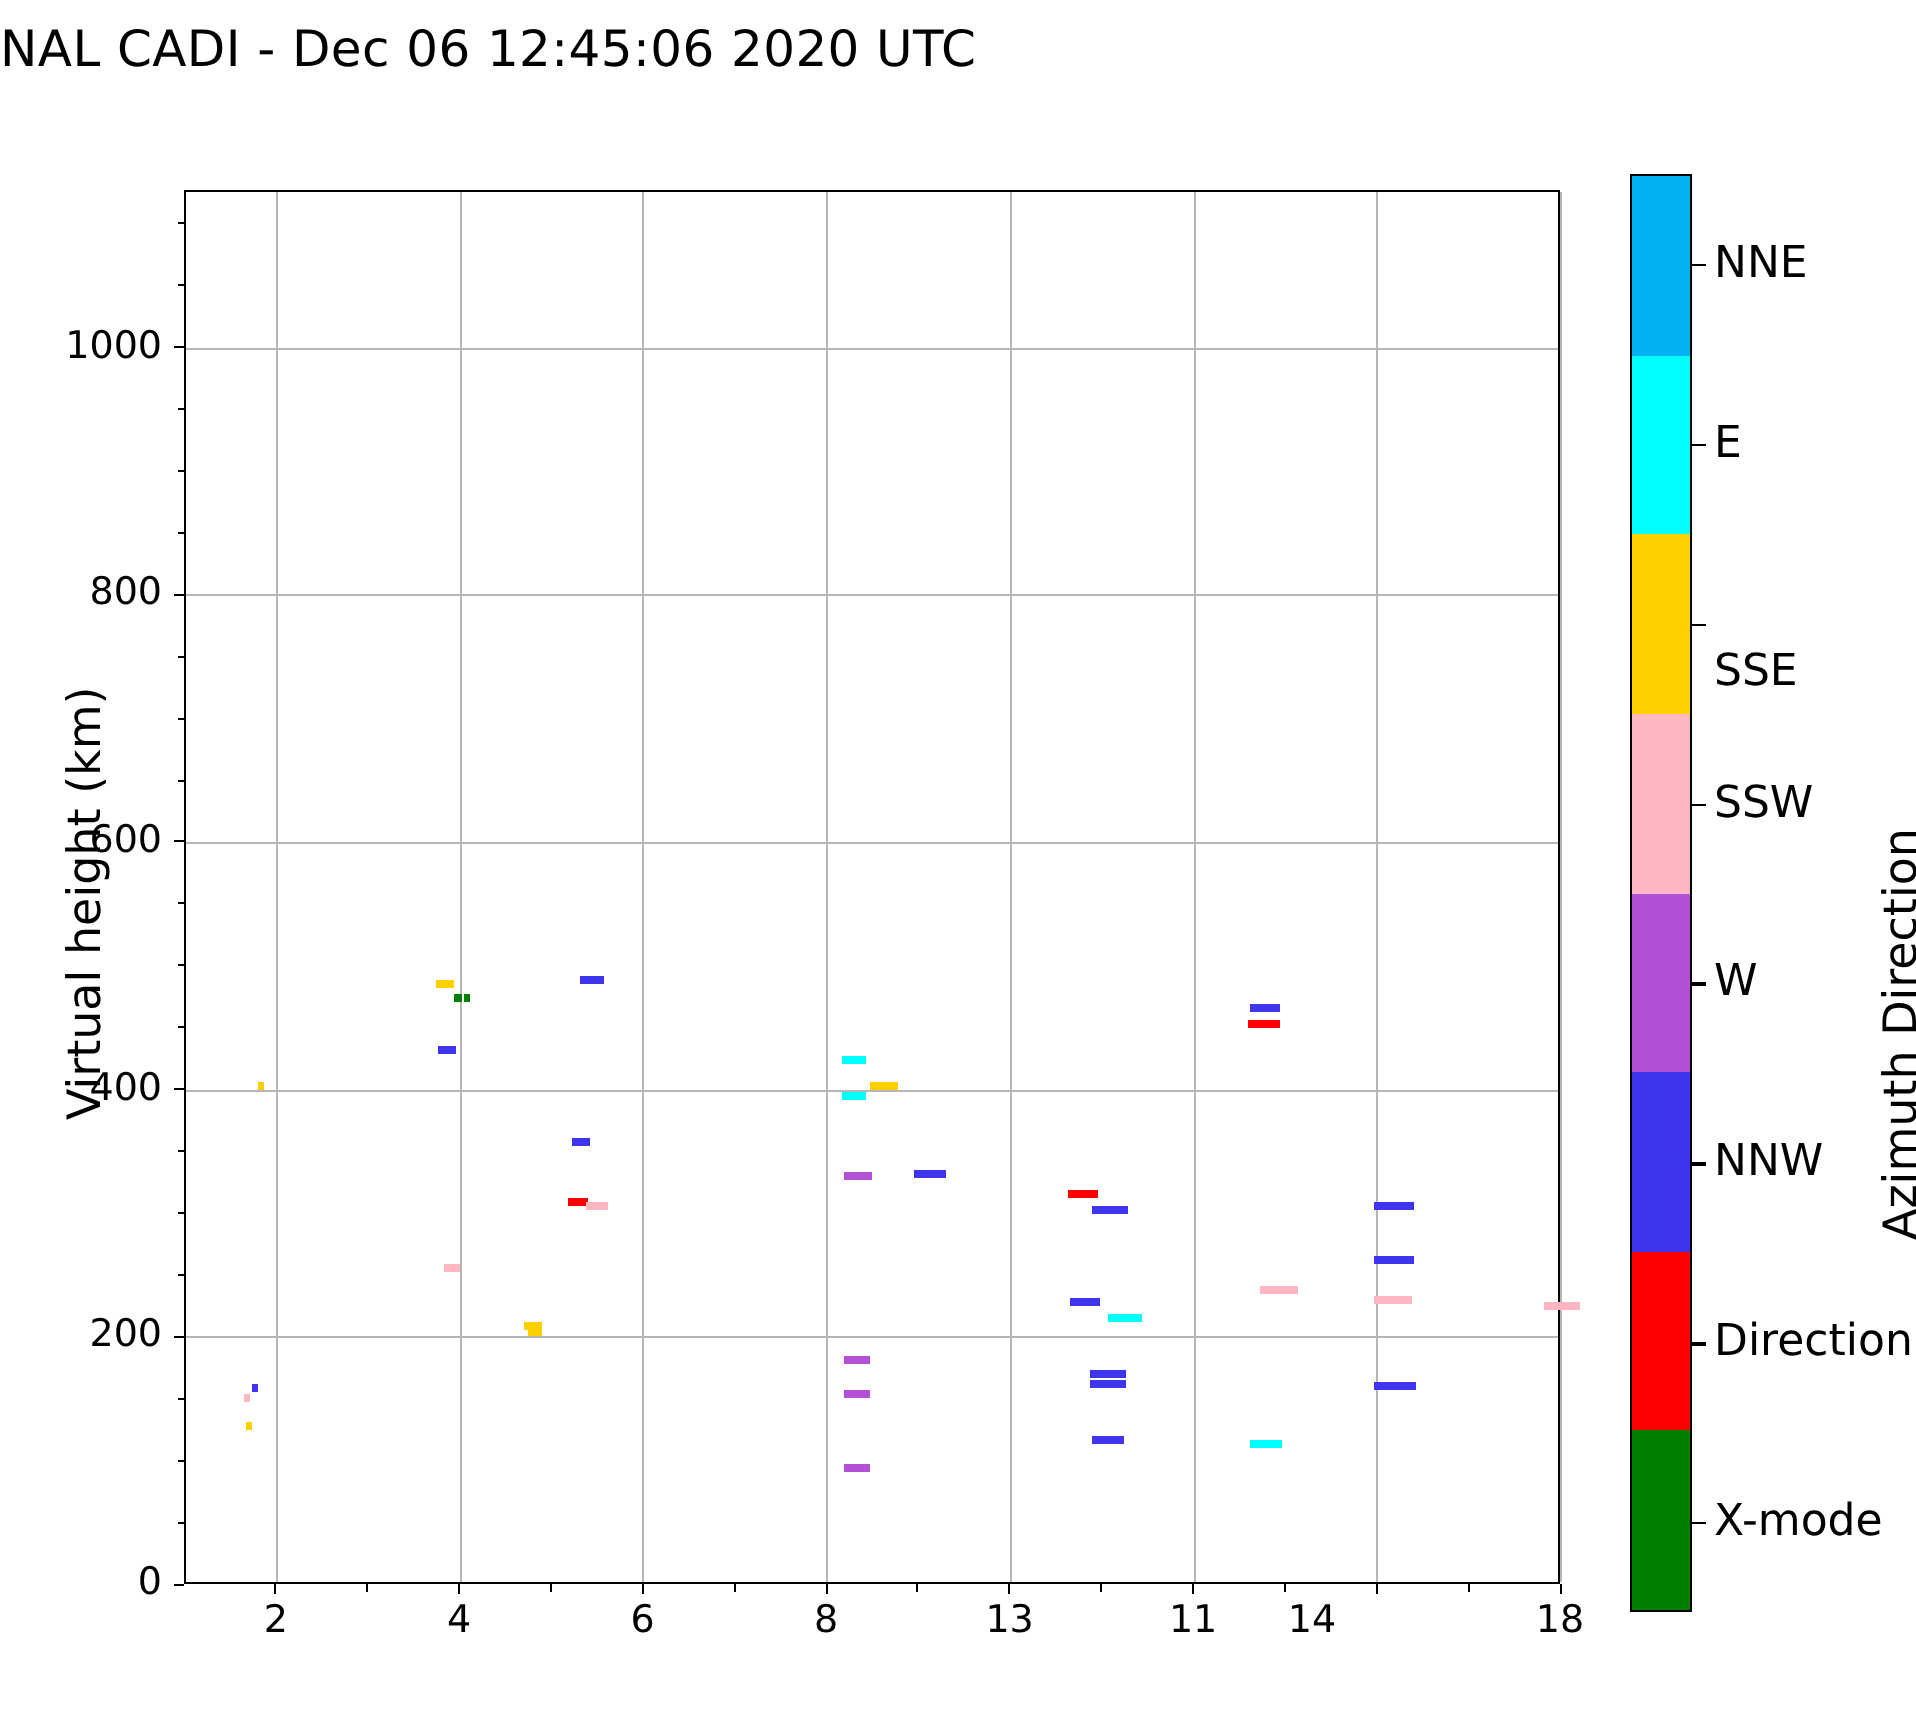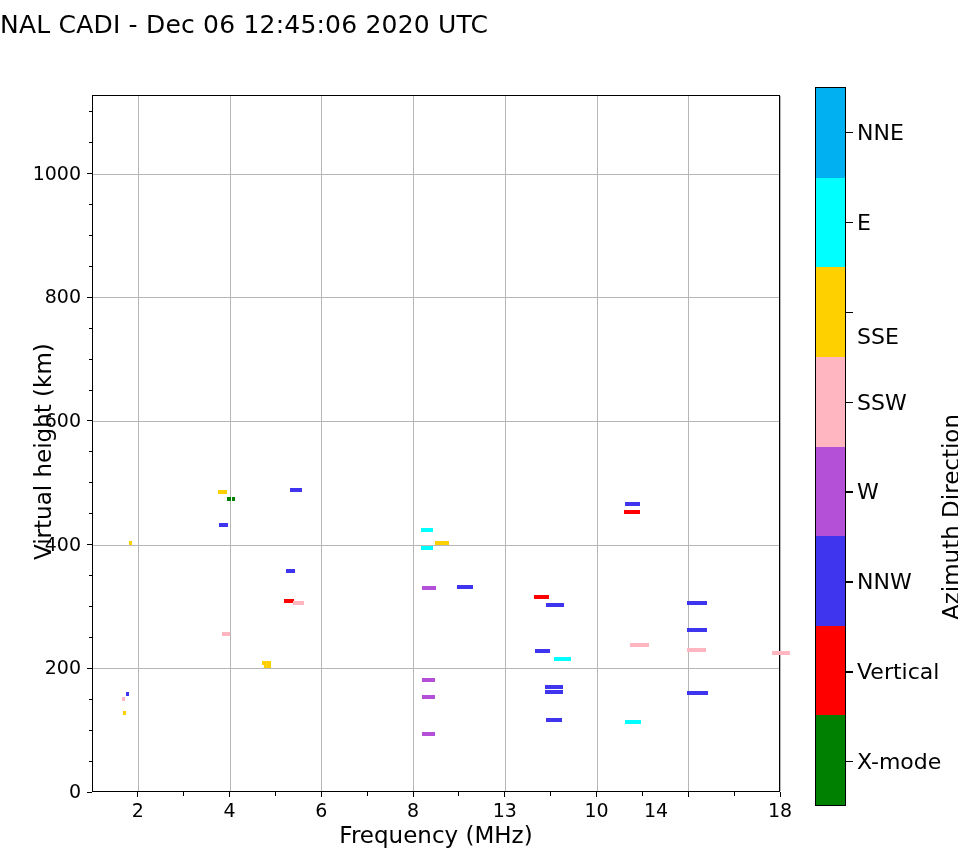--- a/index.html
+++ b/index.html
@@ -160,32 +160,31 @@
       <div class="tick-y" style="top: 173.044px;"></div>
       <div class="tick-y minor" style="top: 142.121px;"></div>
       <div class="tick-y minor" style="top: 111.198px;"></div>
     </div>
   <div id="ticklabels-layer">
       <div class="xtl" style="left: 107.867px;">2</div>
       <div class="xtl" style="left: 199.6px;">4</div>
       <div class="xtl" style="left: 291.333px;">6</div>
       <div class="xtl" style="left: 383.067px;">8</div>
       <div class="xtl" style="left: 474.8px;">13</div>
-      <div class="xtl" style="left: 566.533px;">10</div>
+      <div class="xtl" style="left: 566.533px;">11</div>
       <div class="xtl" style="left: 626px;">14</div>
       <div class="xtl" style="left: 750px;">18</div>
       <div class="ytl" style="top: 780px;">0</div>
       <div class="ytl" style="top: 656.309px;">200</div>
       <div class="ytl" style="top: 532.618px;">400</div>
       <div class="ytl" style="top: 408.926px;">600</div>
       <div class="ytl" style="top: 285.235px;">800</div>
       <div class="ytl" style="top: 161.544px;">1000</div>
     </div>
 
-  <div class="xaxis-label">Frequency (MHz)</div>
   <div class="yaxis-label">Virtual height (km)</div>
 
   <div class="cbar" id="cbar">
       <div class="cseg" style="background: rgb(0, 176, 240);"></div>
       <div class="cseg" style="background: rgb(0, 255, 255);"></div>
       <div class="cseg" style="background: rgb(255, 208, 0);"></div>
       <div class="cseg" style="background: rgb(255, 182, 193);"></div>
       <div class="cseg" style="background: rgb(180, 79, 216);"></div>
       <div class="cseg" style="background: rgb(63, 53, 238);"></div>
       <div class="cseg" style="background: rgb(255, 0, 0);"></div>
@@ -198,19 +197,19 @@
       <div class="clab" style="top: 221.812px;">E</div>
       <div class="ctick" style="top: 311.688px;"></div>
       <div class="clab" style="top: 311.688px; margin-top: 24px;">SSE</div>
       <div class="ctick" style="top: 401.562px;"></div>
       <div class="clab" style="top: 401.562px;">SSW</div>
       <div class="ctick" style="top: 491.438px;"></div>
       <div class="clab" style="top: 491.438px;">W</div>
       <div class="ctick" style="top: 581.312px;"></div>
       <div class="clab" style="top: 581.312px;">NNW</div>
       <div class="ctick" style="top: 671.188px;"></div>
-      <div class="clab" style="top: 671.188px;">Vertical</div>
+      <div class="clab" style="top: 671.188px;">Direction</div>
       <div class="ctick" style="top: 761.062px;"></div>
       <div class="clab" style="top: 761.062px;">X-mode</div>
     </div>
   <div class="cbar-label">Azimuth Direction</div>
 
 </div>
 
 </body></html>

